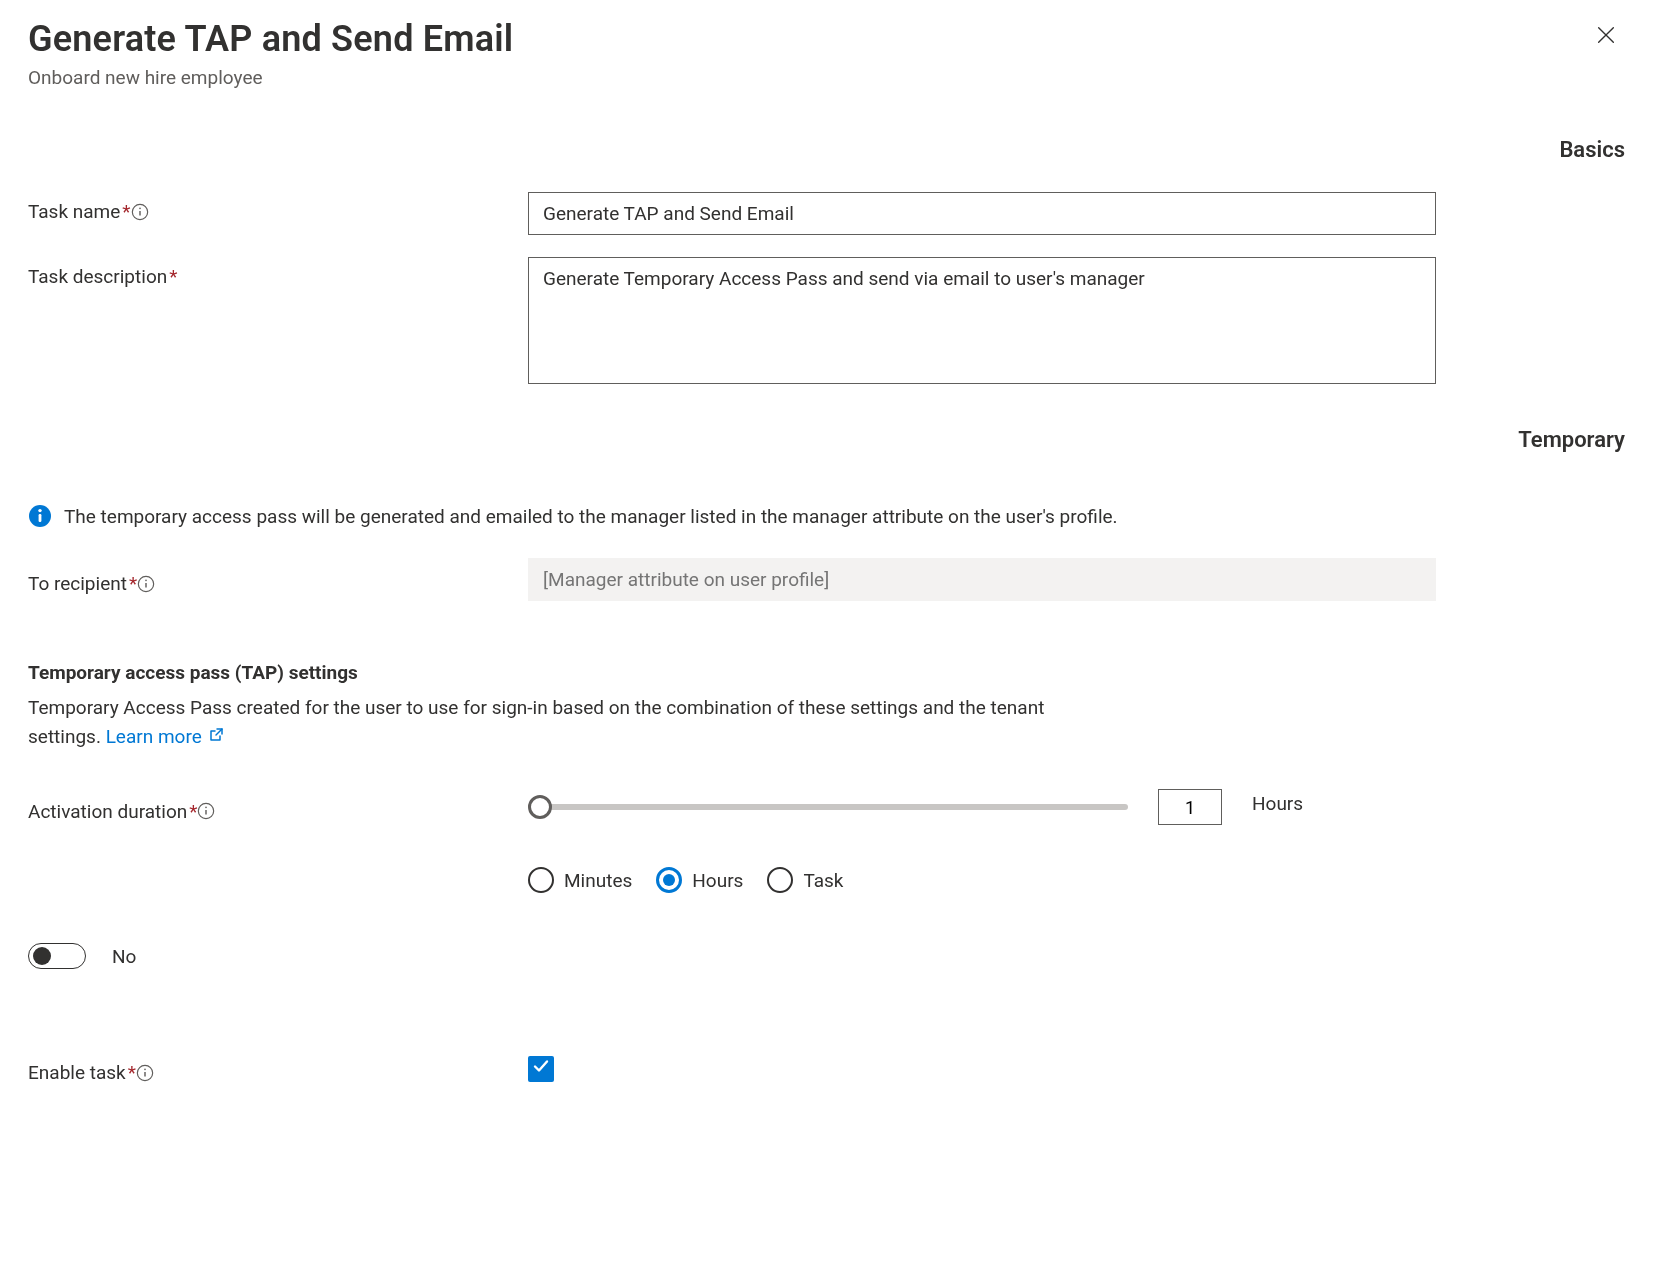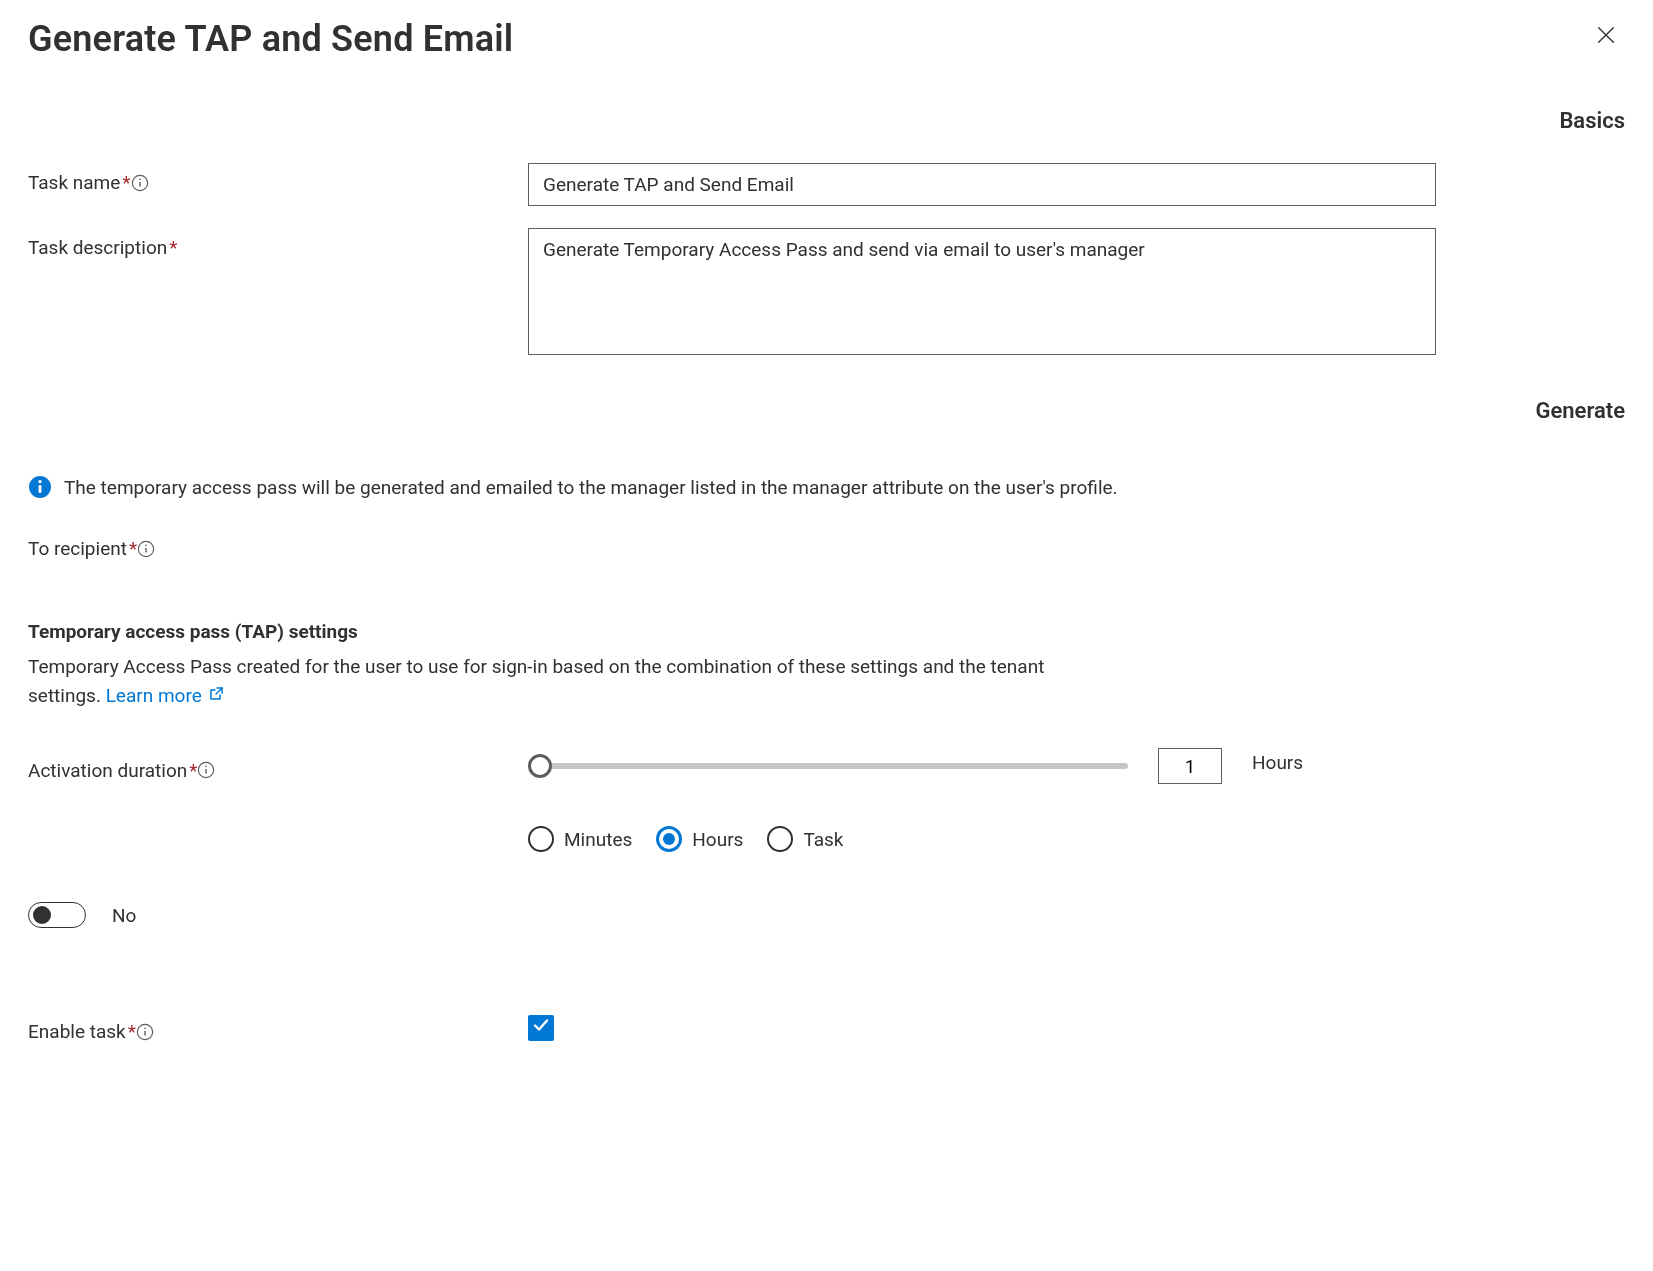--- a/index.html
+++ b/index.html
@@ -67,20 +67,21 @@
     .enable-row { display: flex; align-items: center; margin-top: 84px; }
     .checkbox { width: 26px; height: 26px; background: #0078d4; display: flex; align-items: center; justify-content: center; cursor: pointer; border-radius: 2px; }
     .checkbox svg { width: 18px; height: 18px; }
   </style>
 </head>
 <body>
 
 <div class="panel-header">
   <div>
     <h1 class="title">Generate TAP and Send Email</h1>
+    <div class="subtitle">Onboard new hire employee</div>
   </div>
   <div class="close-btn">
     <span>
       <svg viewBox="0 0 24 24" fill="none" stroke="currentColor" stroke-width="1.5" stroke-linecap="round">
           <line x1="4" y1="4" x2="20" y2="20"></line>
           <line x1="20" y1="4" x2="4" y2="20"></line>
         </svg>
     </span>
   </div>
 </div>
@@ -107,21 +108,21 @@
 <div class="field-row">
   <div class="field-label">
     <span class="field-label-text">Task description</span>
     <span class="req">*</span>
   </div>
   <div class="field-control">
     <textarea class="textarea-input" style="">Generate Temporary Access Pass and send via email to user's manager</textarea>
   </div>
 </div>
 
-<h2 class="section section-configure">Generate</h2>
+<h2 class="section section-configure">Temporary</h2>
 
 <div class="info-banner">
   <span class="info-solid">
     <svg viewBox="0 0 24 24">
         <circle cx="12" cy="12" r="11" fill="#0078d4"></circle>
         <rect x="10.6" y="10" width="2.8" height="8" rx="1.2" fill="#ffffff"></rect>
         <circle cx="12" cy="6.6" r="1.7" fill="#ffffff"></circle>
       </svg>
   </span>
   <span>The temporary access pass will be generated and emailed to the manager listed in the manager attribute on the user's profile.</span>
@@ -131,20 +132,23 @@
   <div class="field-label">
     <span class="field-label-text">To recipient</span>
     <span class="req">*</span>
     <span class="info-outline">
       <svg viewBox="0 0 20 20" fill="none" stroke="#605e5c" stroke-width="1.3">
           <circle cx="10" cy="10" r="8.5"></circle>
           <line x1="10" y1="9" x2="10" y2="14" stroke-width="1.6"></line>
           <circle cx="10" cy="6" r="0.9" fill="#605e5c" stroke="none"></circle>
         </svg>
     </span>
+  </div>
+  <div class="field-control">
+    <input type="text" class="ro-input" readonly="" placeholder="[Manager attribute on user profile]" style="">
   </div>
 </div>
 
 <div class="tap-heading">Temporary access pass (TAP) settings</div>
 <div class="tap-desc">
   <span>Temporary Access Pass created for the user to use for sign-in based on the combination of these settings and the tenant settings. </span>
   <a class="link">
     <span>Learn more</span>
     <span class="popout-icon">
       <svg viewBox="0 0 16 16" fill="none" stroke="#0078d4" stroke-width="1.5" stroke-linecap="round" stroke-linejoin="round">

